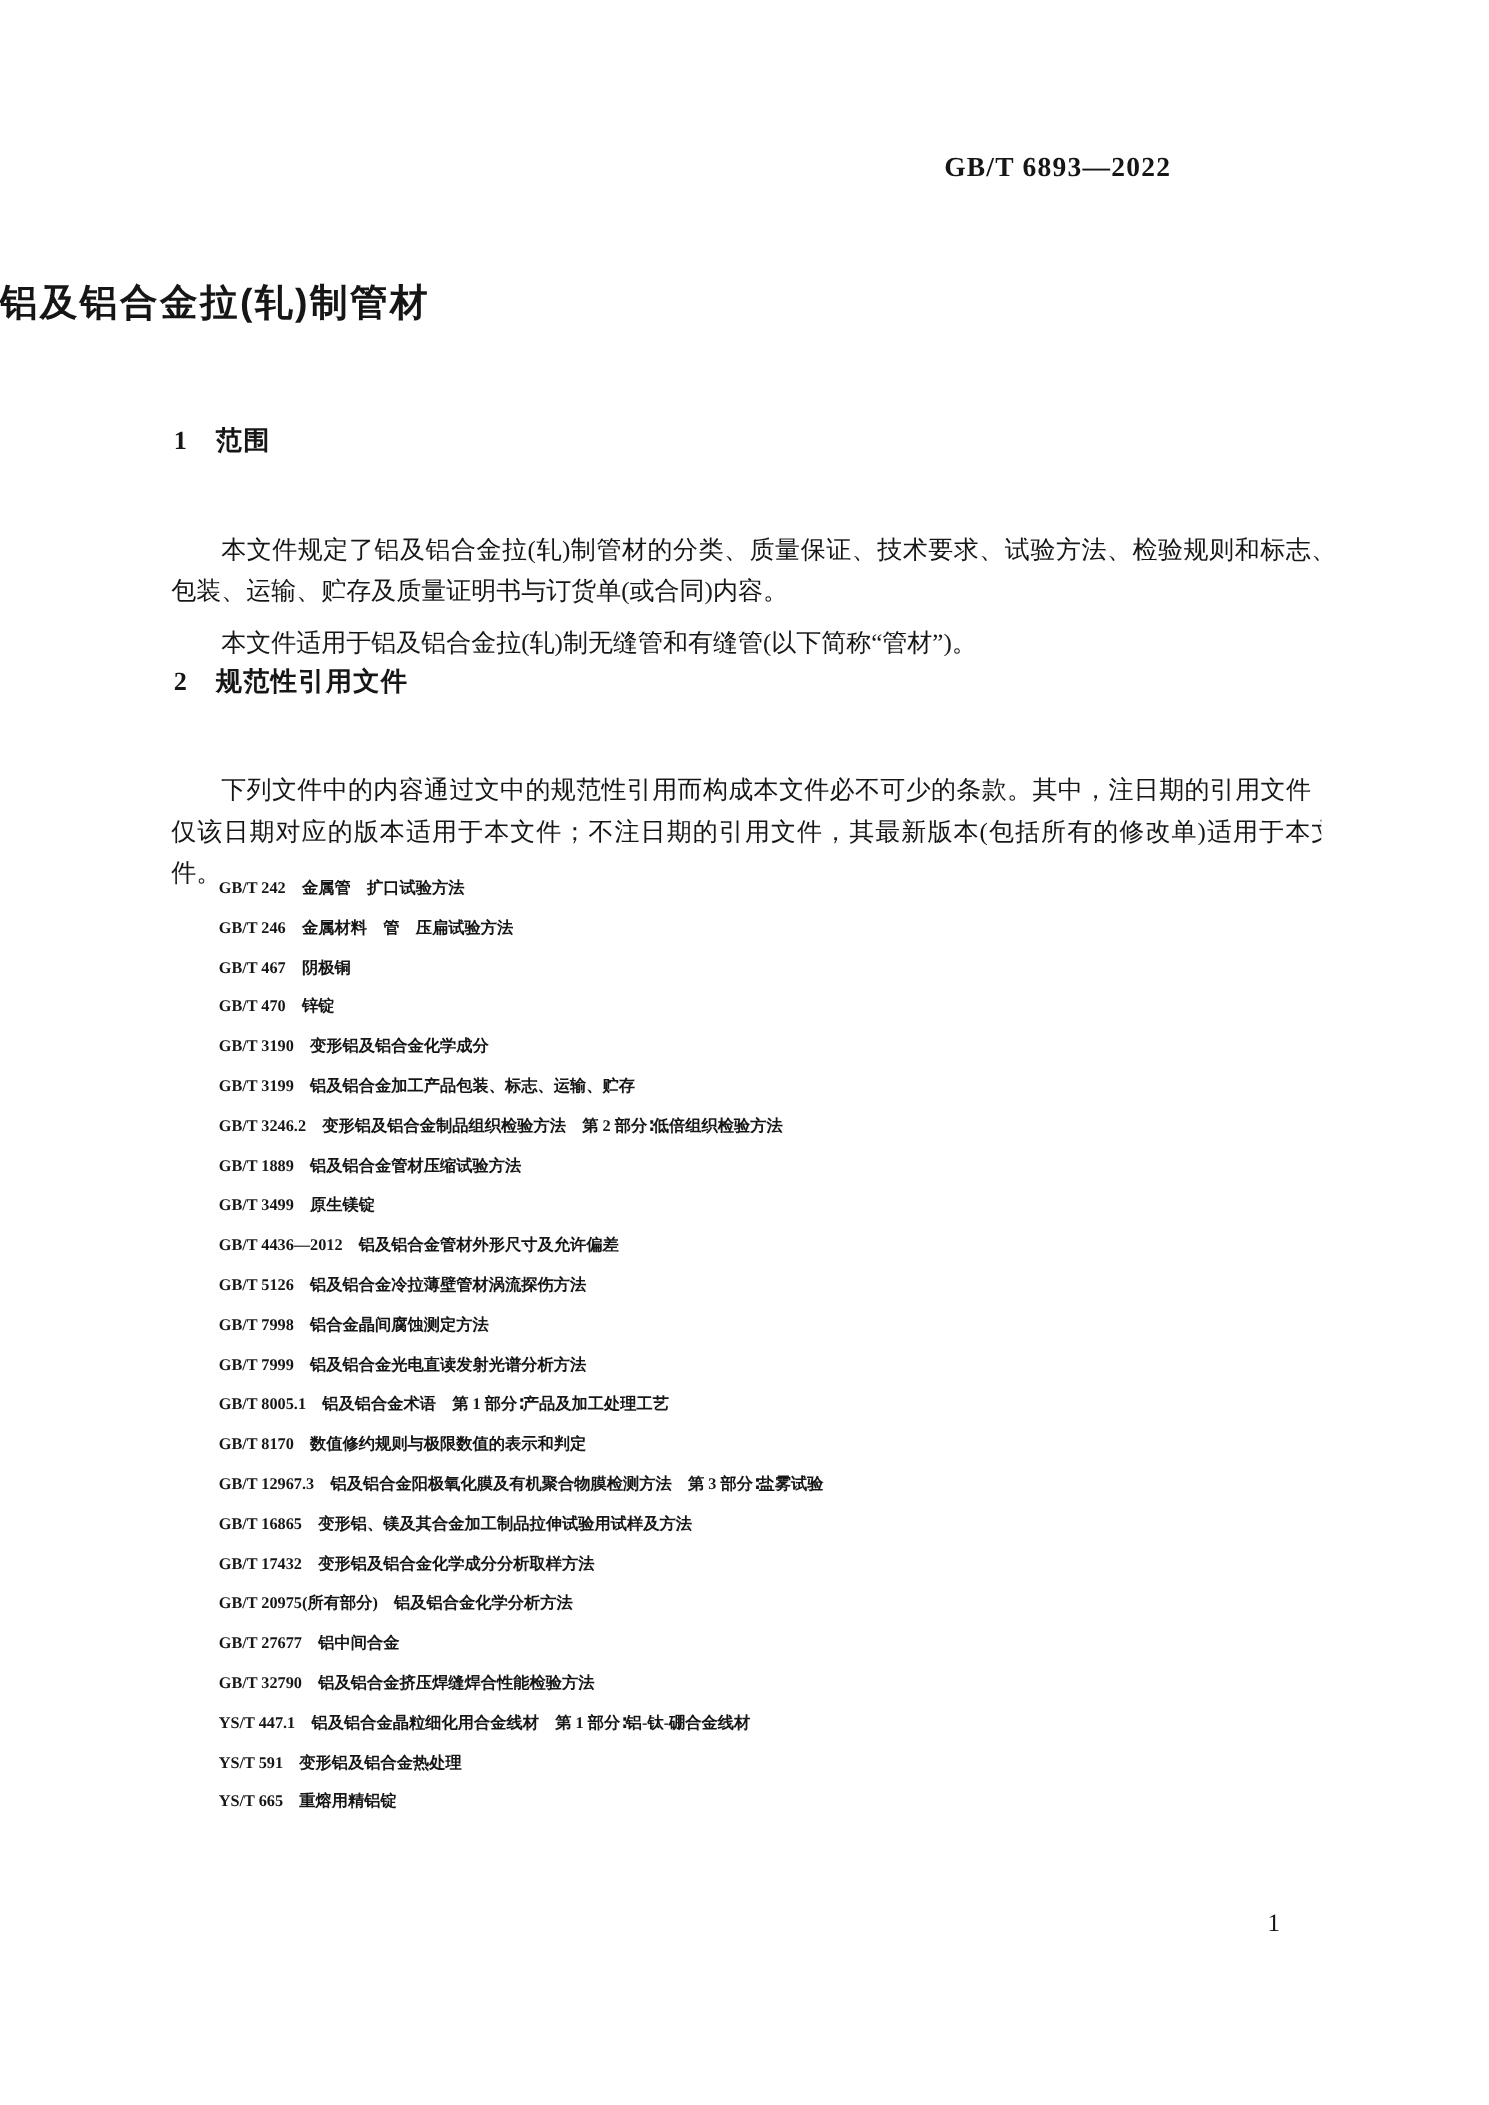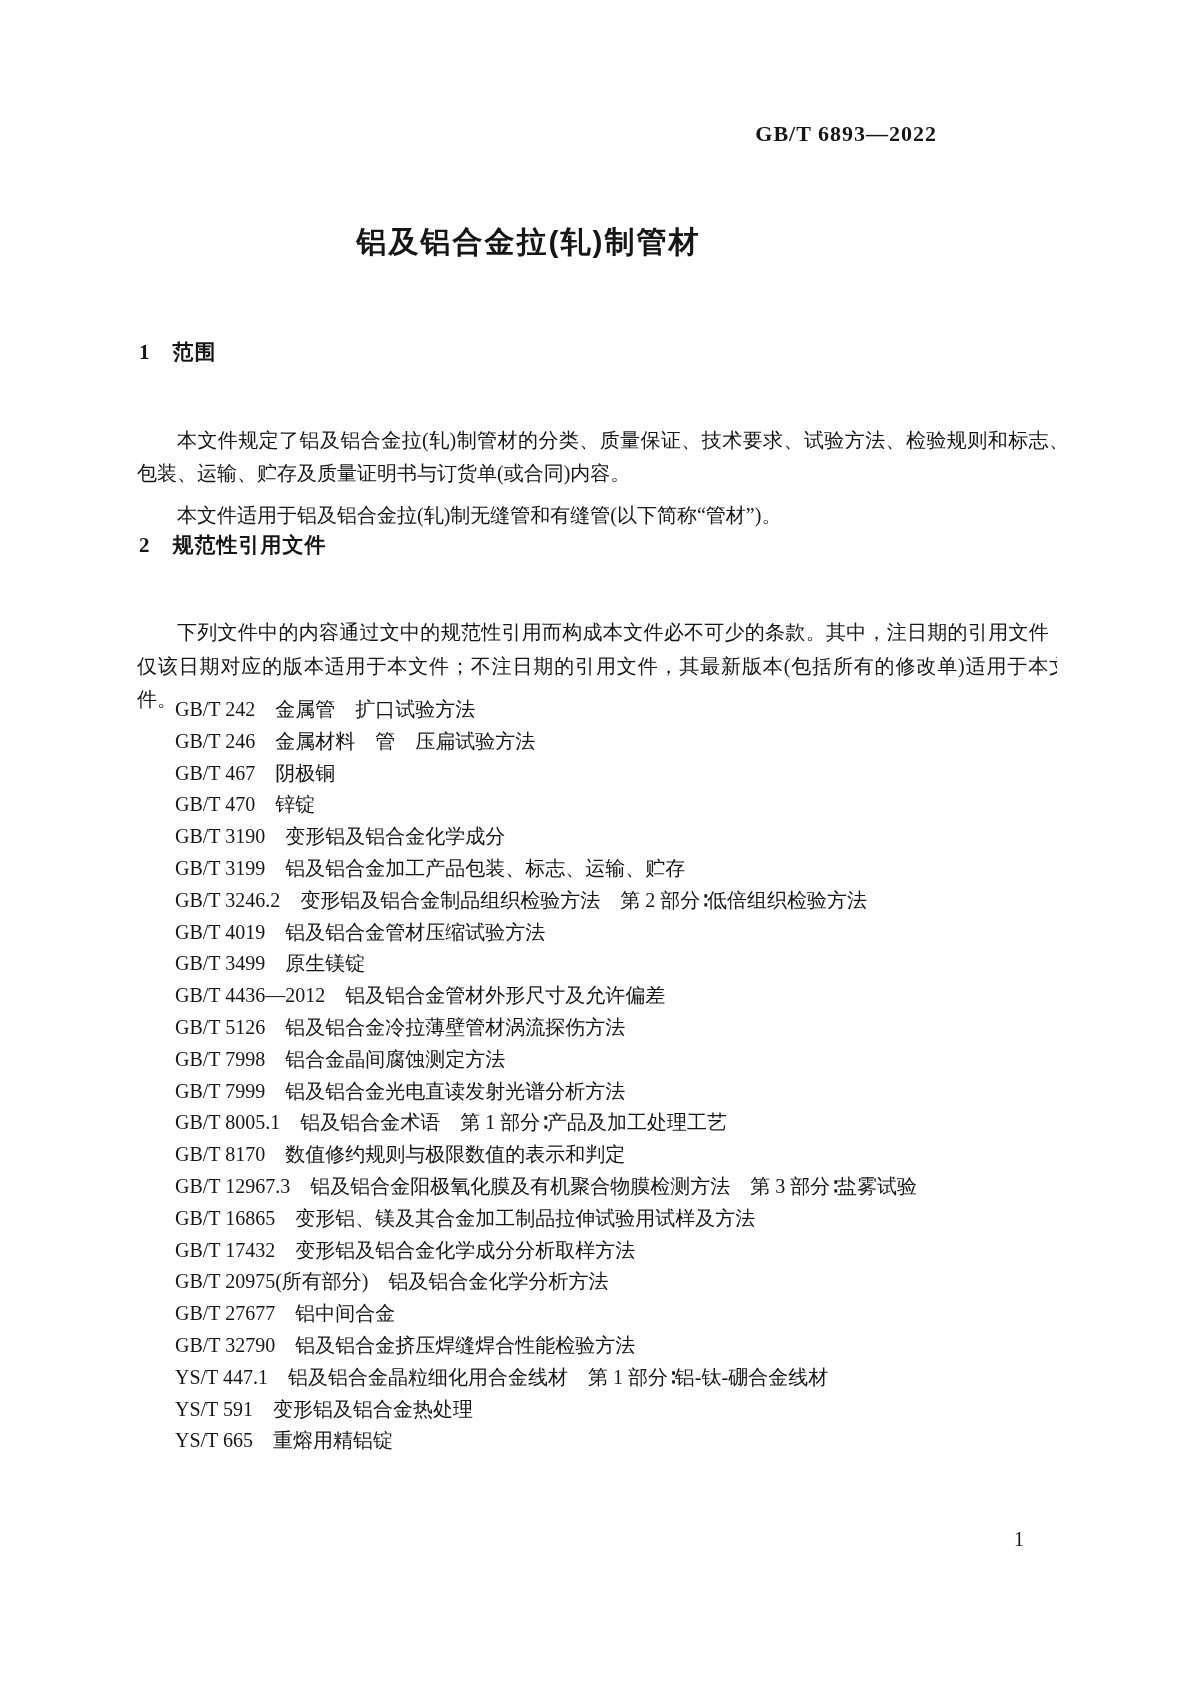--- a/index.html
+++ b/index.html
@@ -25,21 +25,21 @@
     font-size: 22px;
     letter-spacing: 1px;
     white-space: nowrap;
   }
   .doc-title {
     position: absolute;
     top: 222px;
     left: 0;
     width: 100%;
     margin: 0;
-    text-align: center;
+    text-align: left;
     font-family: "Liberation Sans", "DejaVu Sans", sans-serif;
     font-weight: bold;
     font-size: 30px;
     letter-spacing: 2px;
   }
   .sec-heading {
     position: absolute;
     left: 137px;
     width: 932px;
     margin: 2px;
@@ -68,21 +68,22 @@
   .indent { text-indent: 2em; }
   #scope-block { top: 404px; }
   #scope-p2 { margin-top: 9px; }
   #refs-intro-block { top: 596px; }
   #refs-intro-block p { line-height: 33.5px; }
   #ref-list {
     position: absolute;
     left: 137px;
     top: 694px;
     width: 932px;
-    font-size: 20px;
+    font-size: 13px;
+    font-weight: bold;
   }
   .ref-item {
     padding-left: 38px;
     line-height: 31.8px;
     text-align: left;
     white-space: nowrap;
   }
   .page-num {
     position: absolute;
     top: 1527px;
@@ -118,21 +119,21 @@
   </div>
 
   <div id="ref-list">
     <div class="ref-item">GB/T 242　金属管　扩口试验方法</div>
     <div class="ref-item">GB/T 246　金属材料　管　压扁试验方法</div>
     <div class="ref-item">GB/T 467　阴极铜</div>
     <div class="ref-item">GB/T 470　锌锭</div>
     <div class="ref-item">GB/T 3190　变形铝及铝合金化学成分</div>
     <div class="ref-item">GB/T 3199　铝及铝合金加工产品包装、标志、运输、贮存</div>
     <div class="ref-item">GB/T 3246.2　变形铝及铝合金制品组织检验方法　第 2 部分∶低倍组织检验方法</div>
-    <div class="ref-item">GB/T 4019　铝及铝合金管材压缩试验方法</div>
+    <div class="ref-item">GB/T 1889　铝及铝合金管材压缩试验方法</div>
     <div class="ref-item">GB/T 3499　原生镁锭</div>
     <div class="ref-item">GB/T 4436—2012　铝及铝合金管材外形尺寸及允许偏差</div>
     <div class="ref-item">GB/T 5126　铝及铝合金冷拉薄壁管材涡流探伤方法</div>
     <div class="ref-item">GB/T 7998　铝合金晶间腐蚀测定方法</div>
     <div class="ref-item">GB/T 7999　铝及铝合金光电直读发射光谱分析方法</div>
     <div class="ref-item">GB/T 8005.1　铝及铝合金术语　第 1 部分∶产品及加工处理工艺</div>
     <div class="ref-item">GB/T 8170　数值修约规则与极限数值的表示和判定</div>
     <div class="ref-item">GB/T 12967.3　铝及铝合金阳极氧化膜及有机聚合物膜检测方法　第 3 部分∶盐雾试验</div>
     <div class="ref-item">GB/T 16865　变形铝、镁及其合金加工制品拉伸试验用试样及方法</div>
     <div class="ref-item">GB/T 17432　变形铝及铝合金化学成分分析取样方法</div>

